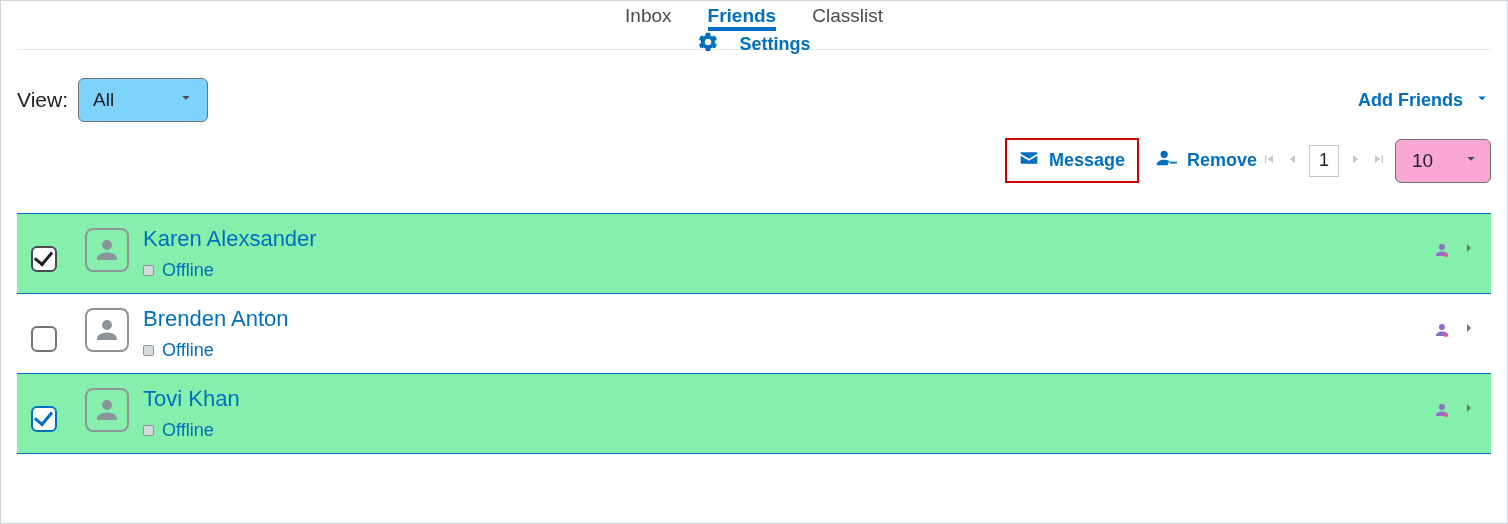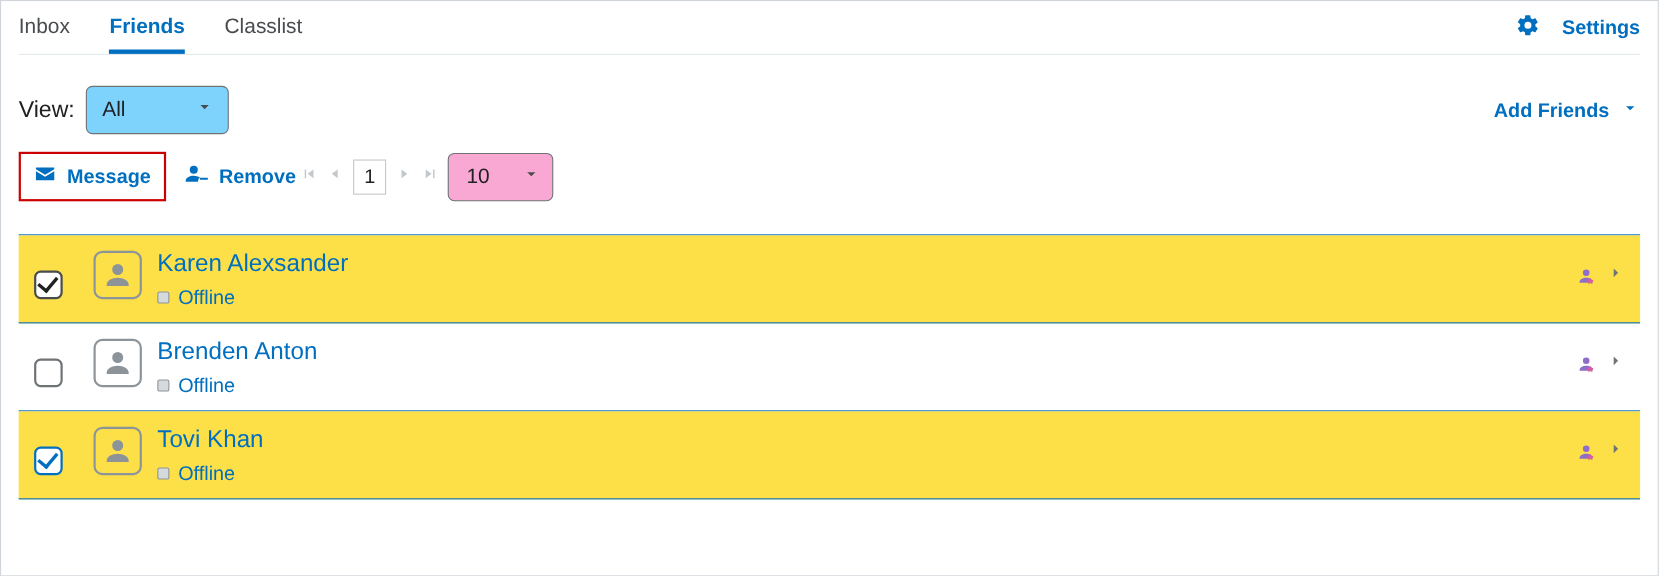--- a/index.html
+++ b/index.html
@@ -14,22 +14,23 @@
     height: 524px;
     border: 1px solid #cfd5db;
     position: relative;
     background: #fff;
     overflow: hidden;
   }
   .tabs-row {
     display: flex;
     align-items: center;
     justify-content: space-between;
-    padding: 0 16px;
+    padding: 0 29px;
     height: 48px;
+    flex-direction: column;
   }
   .tabs {
     display: flex;
     align-items: center;
     gap: 36px;
     height: 100%;
   }
   .tab {
     font-size: 19px;
     color: #494c4e;
@@ -103,21 +104,21 @@
     color: #006fbf;
     font-size: 18px;
     font-weight: 700;
     cursor: pointer;
   }
   .add-friends svg { fill: #006fbf; }
 
   .actions-row {
     display: flex;
     align-items: center;
-    justify-content: flex-start;
+    justify-content: flex-end;
     padding: 16px 16px 0 16px;
   }
   .left-actions {
     display: flex;
     align-items: center;
     gap: 12px;
   }
   .message-btn {
     border: 2px solid #c00;
     display: flex;
@@ -184,21 +185,21 @@
     border-top: 1px solid #006fbf;
   }
   .friend-row {
     display: flex;
     align-items: flex-start;
     border-bottom: 1px solid #006fbf;
     padding: 12px 14px 12px 14px;
     position: relative;
   }
   .friend-row.selected {
-    background: #fde047;
+    background: #86efac;
   }
   .friend-check {
     width: 26px;
     height: 26px;
     border: 2px solid #6e7376;
     border-radius: 6px;
     background: #fff;
     margin-top: 20px;
     margin-right: 28px;
     position: relative;

